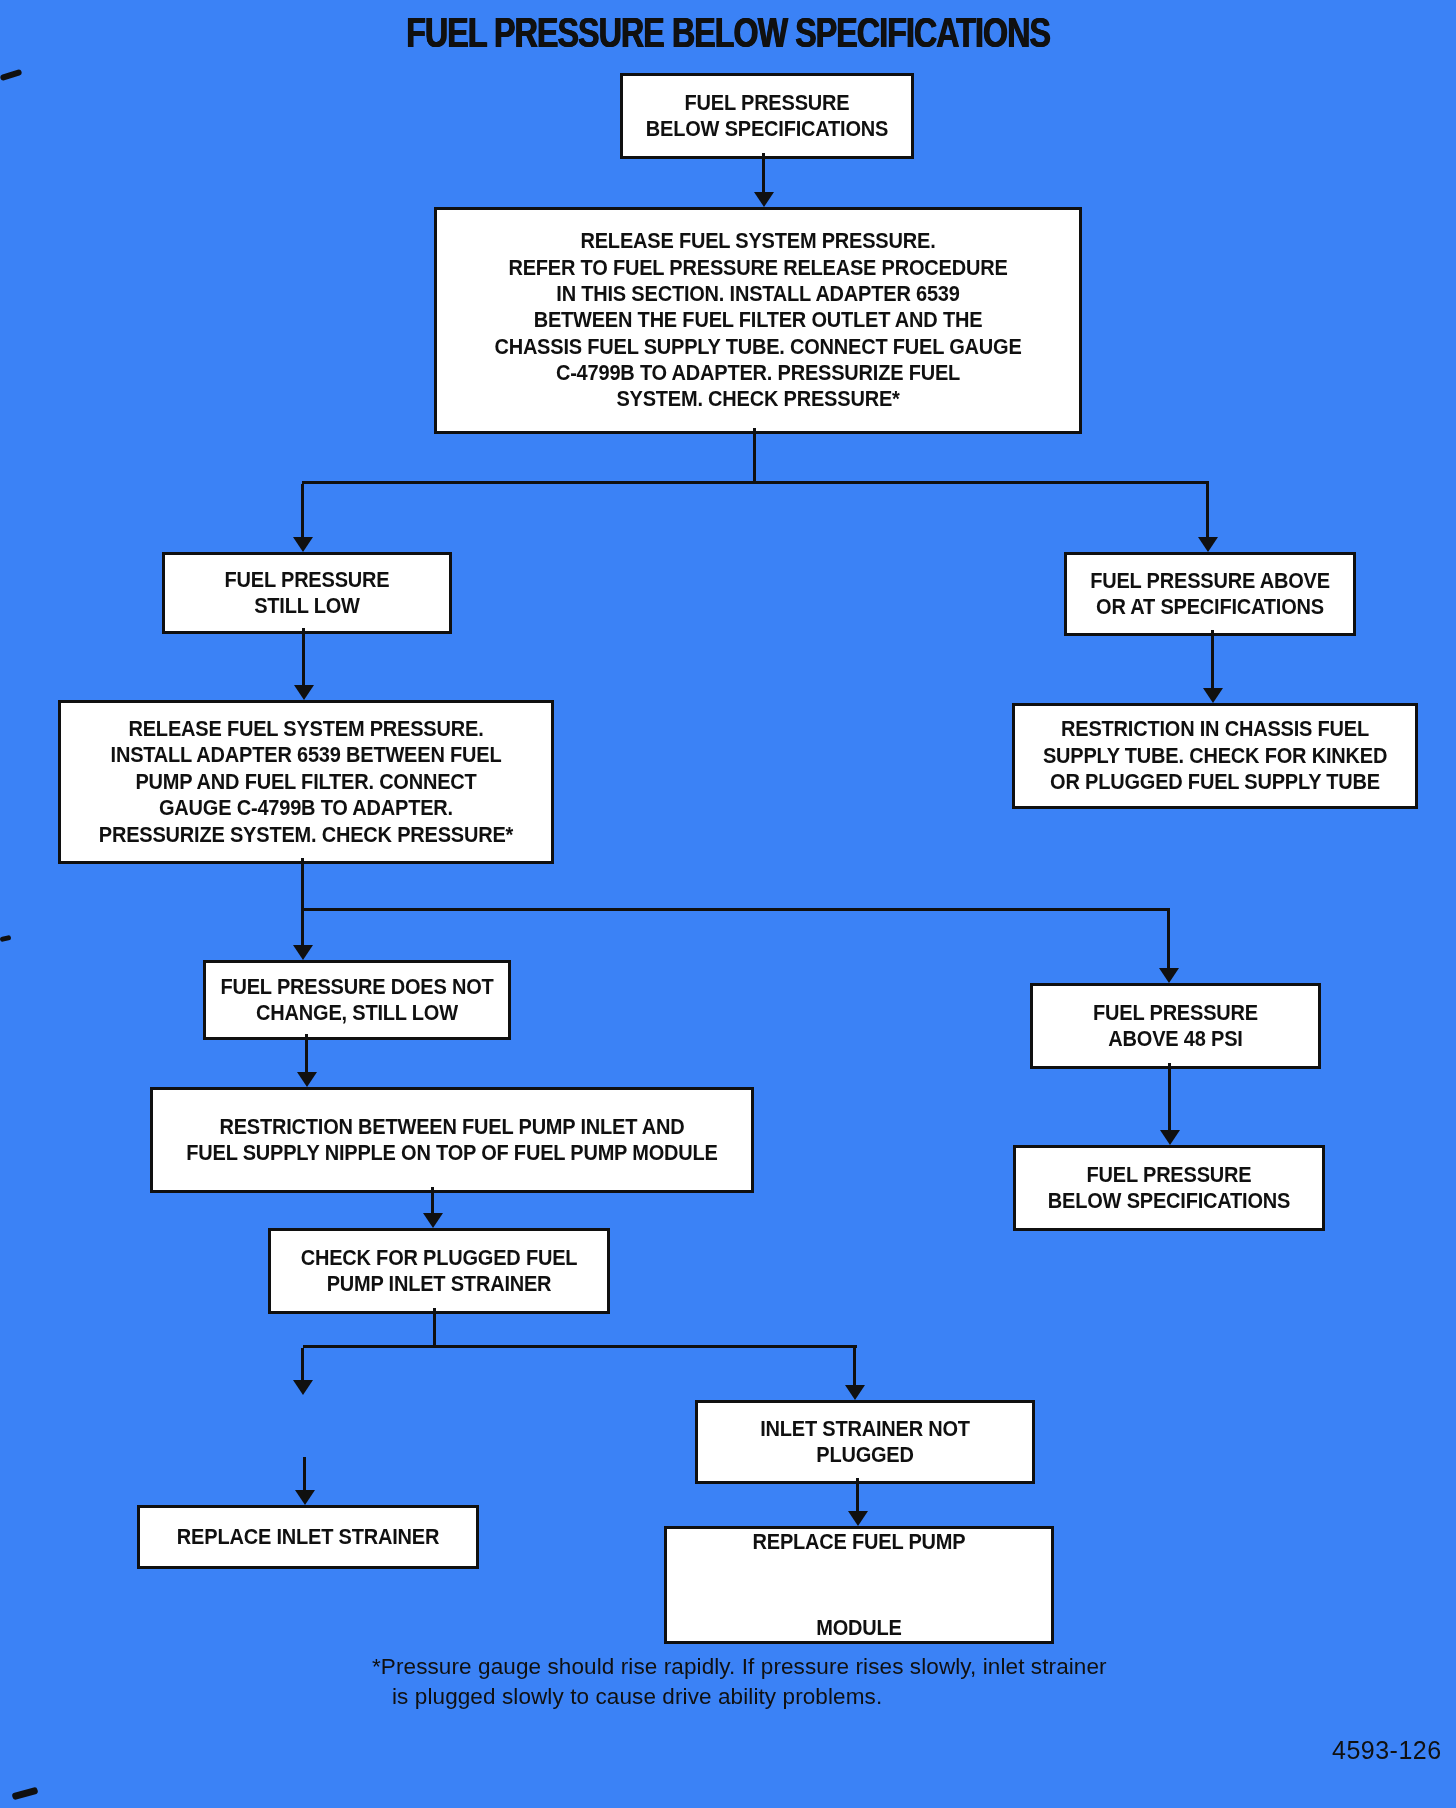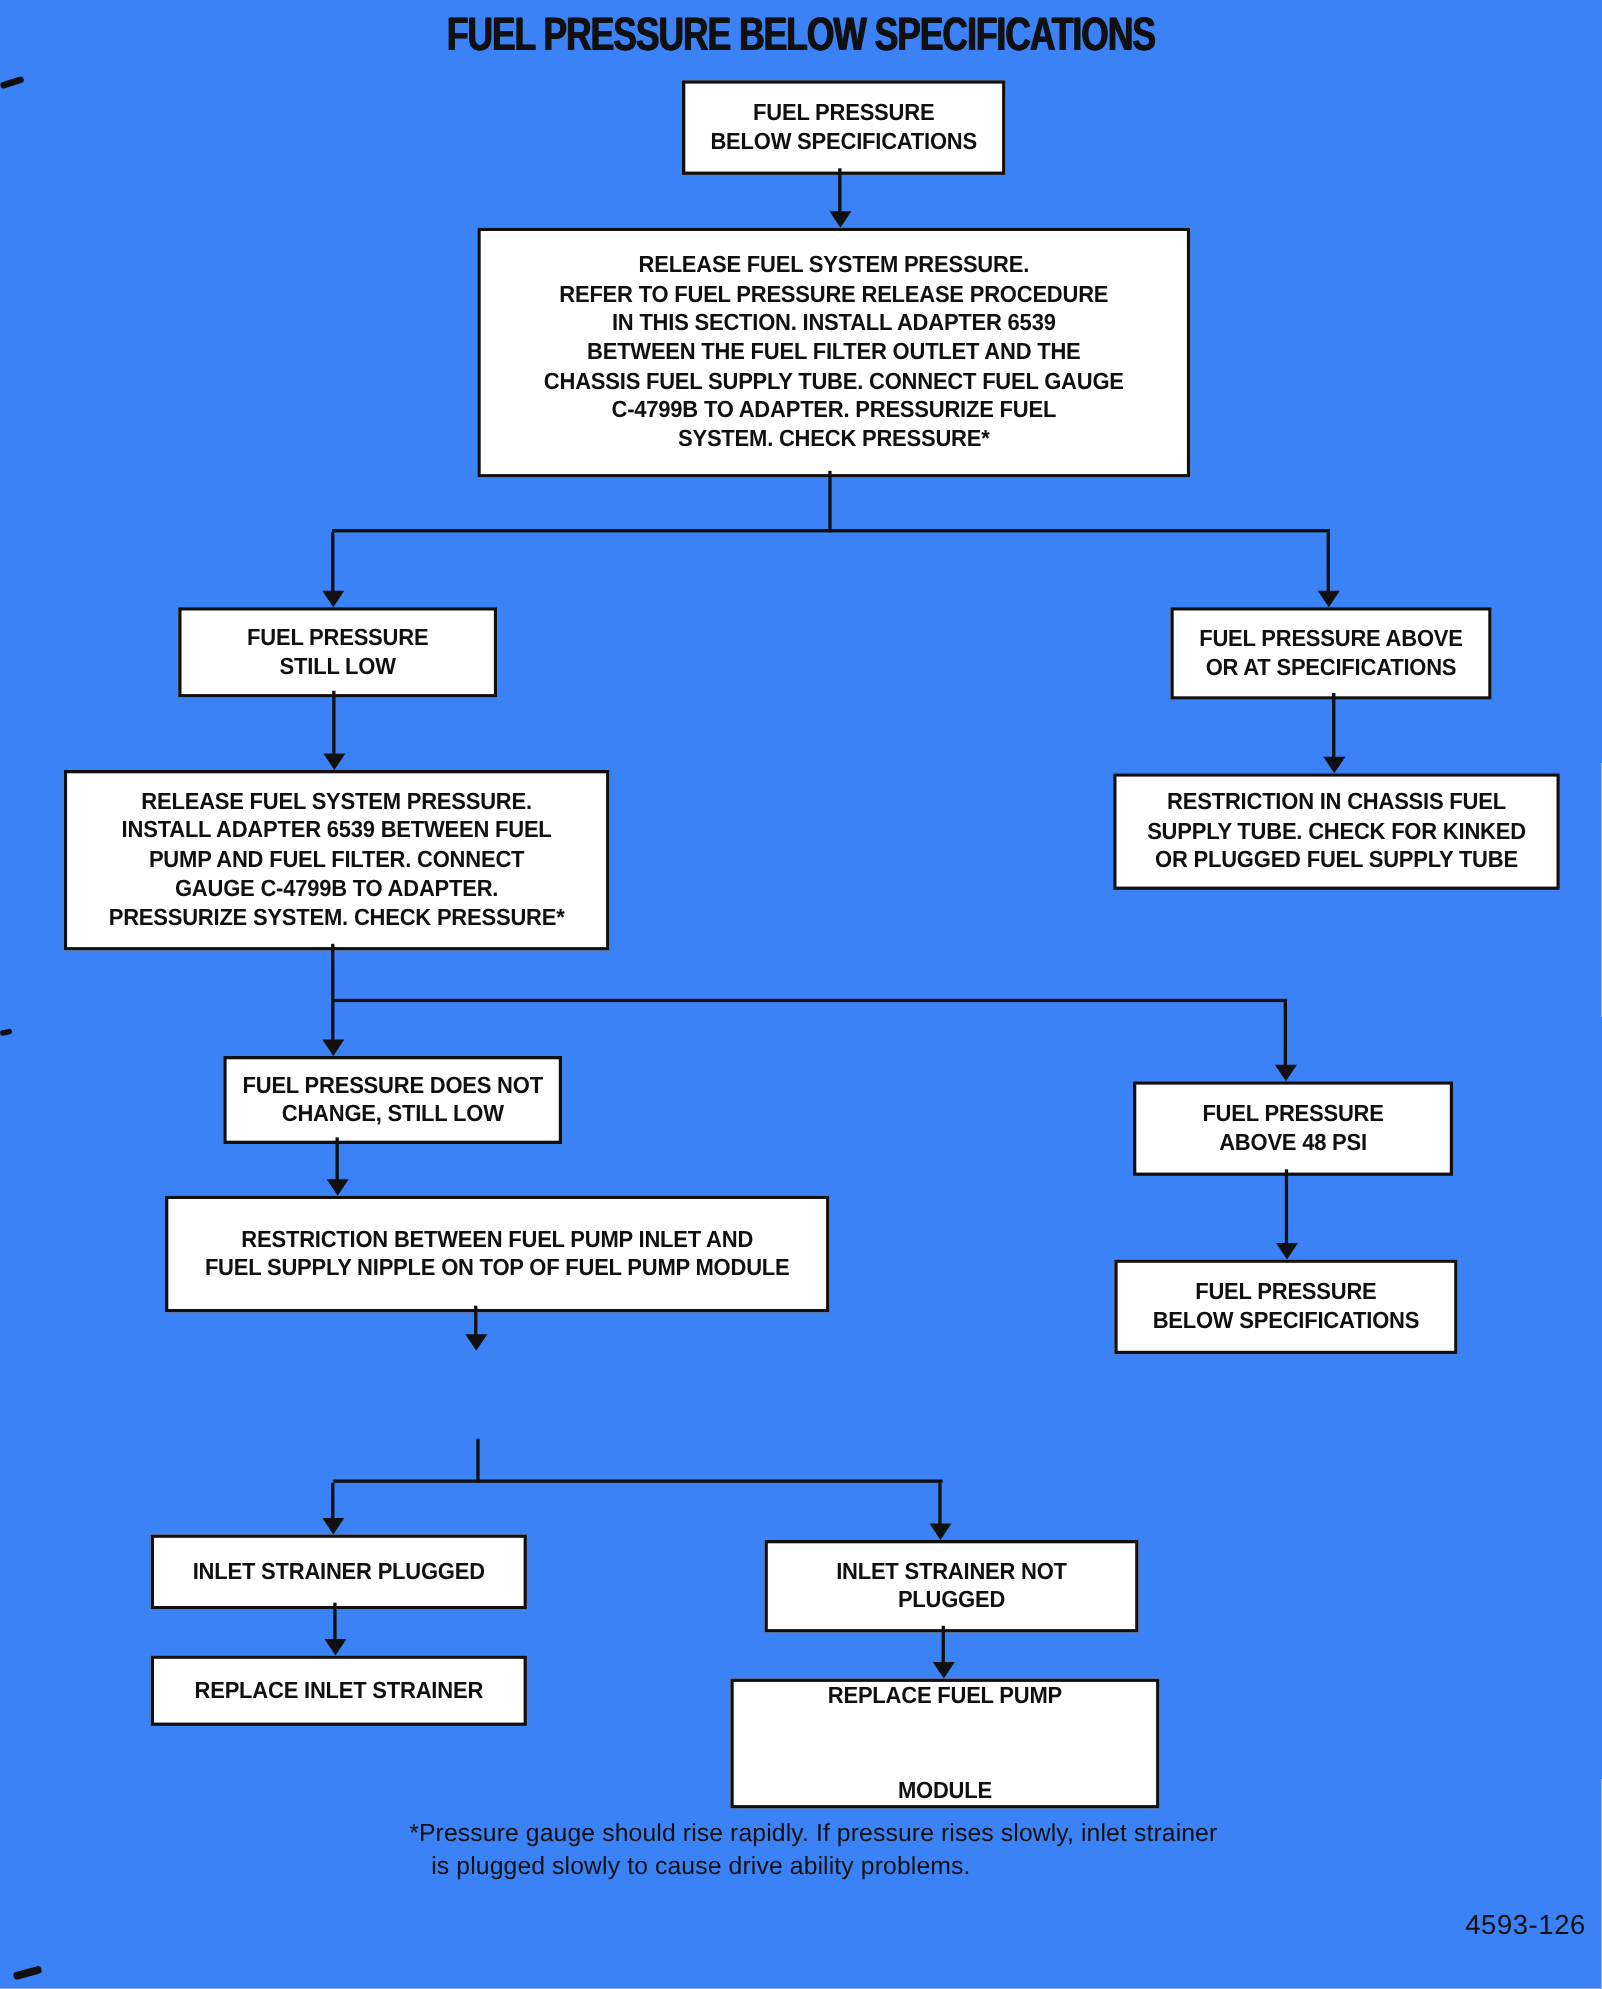--- a/index.html
+++ b/index.html
@@ -100,24 +100,25 @@
   <div class="node" style="left:150px;top:1087px;width:598px;height:100px;">
     <div class="nl">RESTRICTION BETWEEN FUEL PUMP INLET AND</div>
     <div class="nl">FUEL SUPPLY NIPPLE ON TOP OF FUEL PUMP MODULE</div>
   </div>
 
   <div class="node" style="left:1013px;top:1145px;width:306px;height:80px;">
     <div class="nl">FUEL PRESSURE</div>
     <div class="nl">BELOW SPECIFICATIONS</div>
   </div>
 
+  <div class="node" style="left:268px;top:1228px;width:336px;height:80px;">
+    <div class="nl">CHECK FOR PLUGGED FUEL</div>
+    <div class="nl">PUMP INLET STRAINER</div>
+  </div>
 
-  <div class="node" style="left:137px;top:1395px;width:336px;height:62px;">
-    <div class="nl">INLET STRAINER PLUGGED</div>
-  </div>
 
   <div class="node" style="left:695px;top:1400px;width:334px;height:78px;">
     <div class="nl">INLET STRAINER NOT</div>
     <div class="nl">PLUGGED</div>
   </div>
 
   <div class="node" style="left:137px;top:1505px;width:336px;height:58px;">
     <div class="nl">REPLACE INLET STRAINER</div>
   </div>
 

